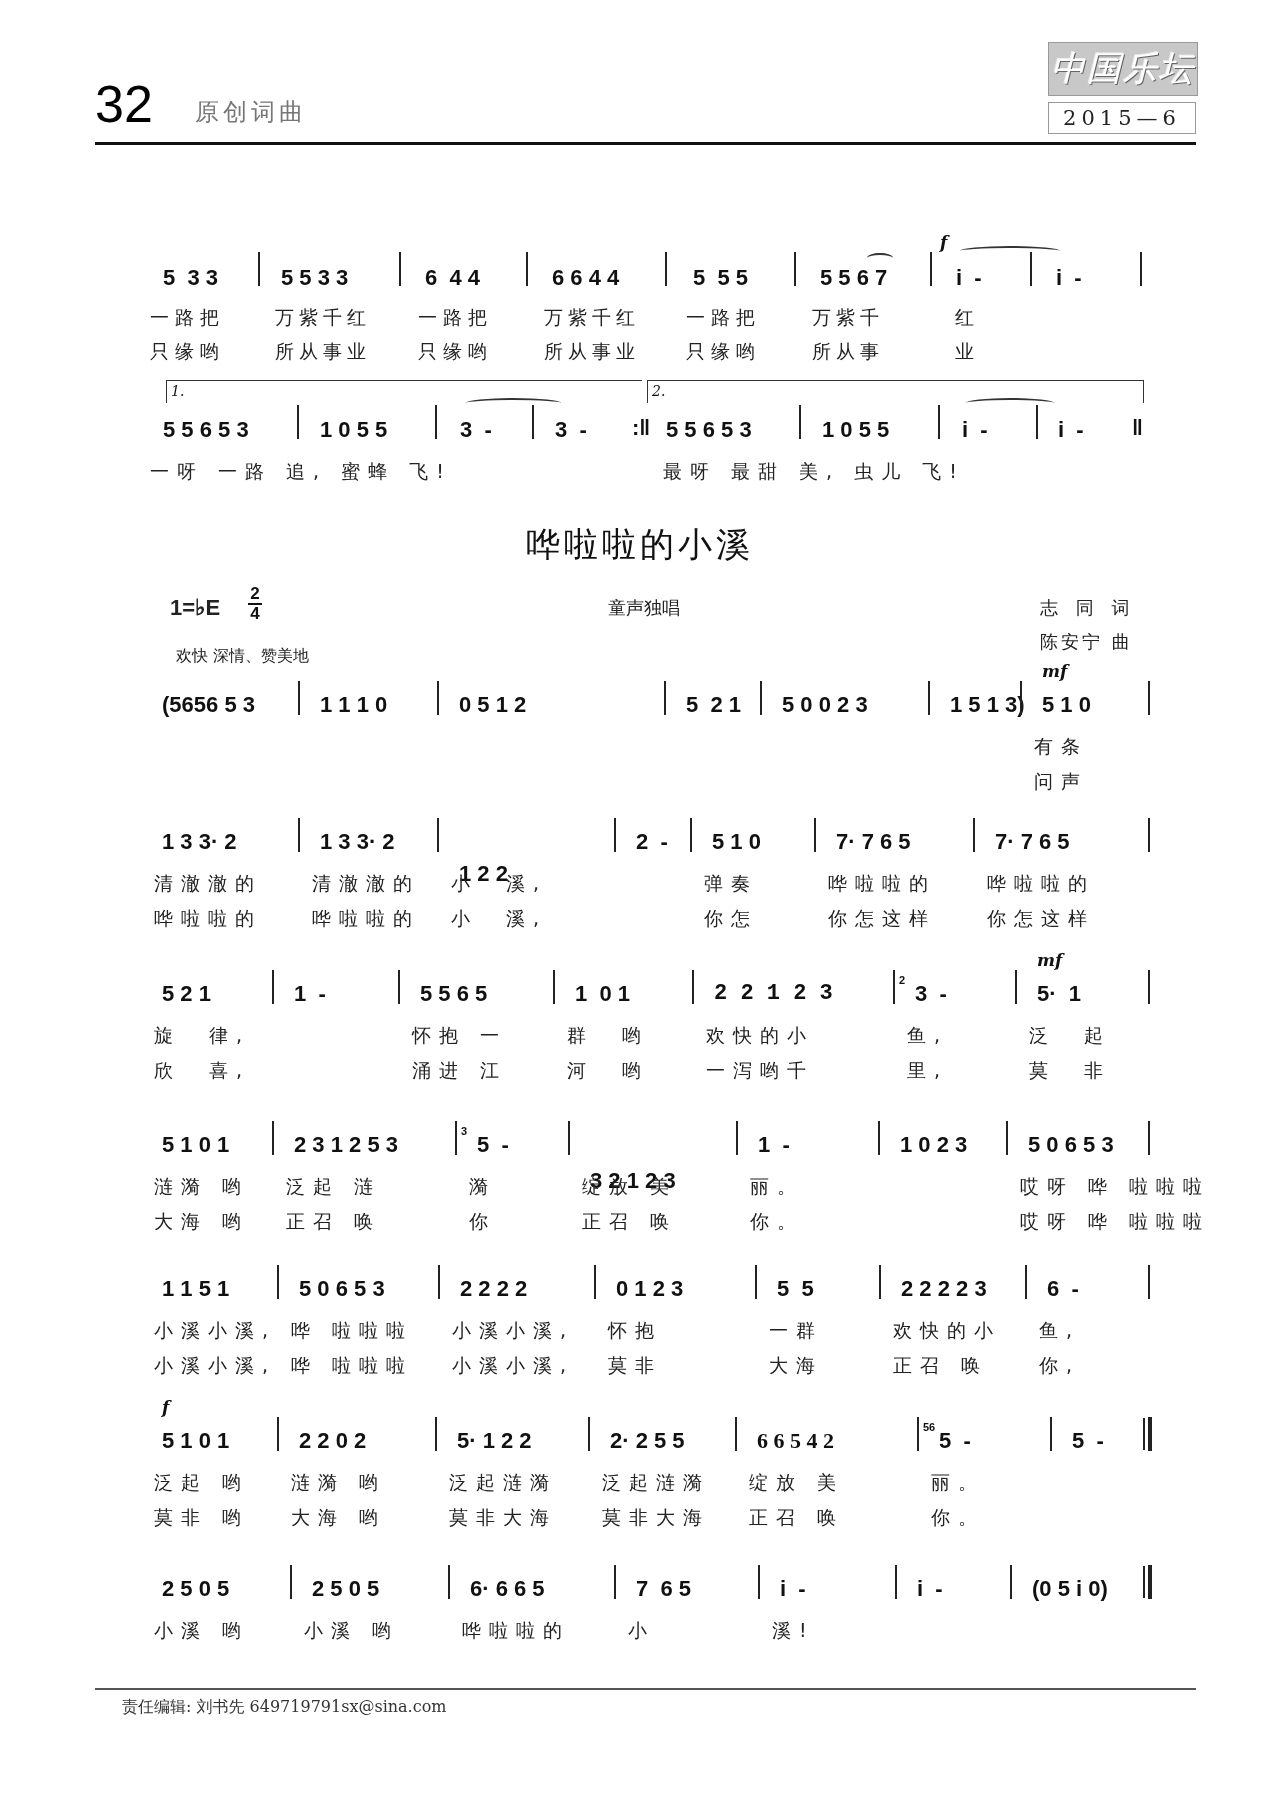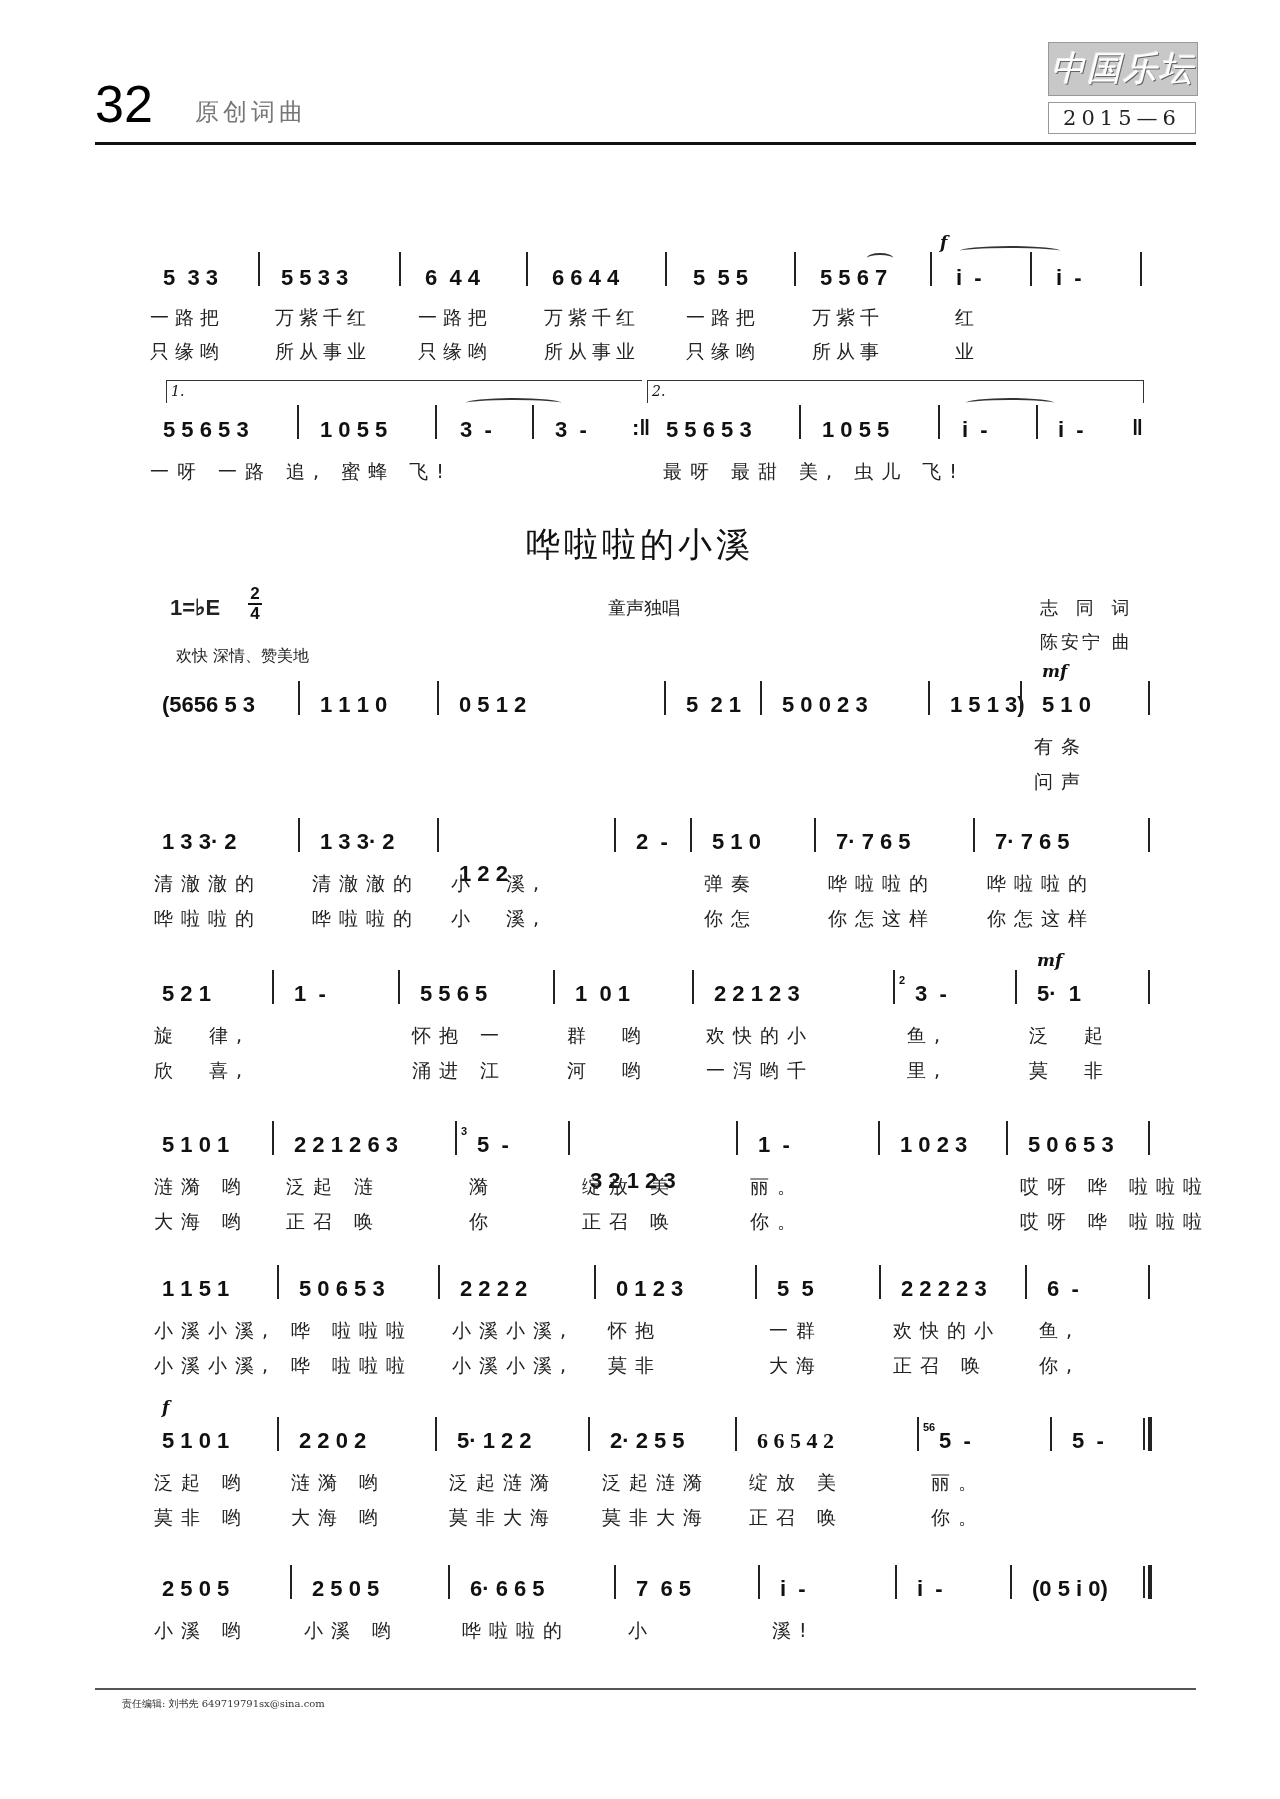--- a/index.html
+++ b/index.html
@@ -4,21 +4,21 @@
 <style>
   html,body{margin:0;padding:0;background:#fff;}
   body{width:1280px;height:1799px;position:relative;overflow:hidden;font-family:"DejaVu Sans",sans-serif;color:#111;}
   .abs{position:absolute;}
   .pnum{left:95px;top:78px;font-family:"Liberation Sans",sans-serif;font-size:52px;line-height:52px;color:#000;}
   .psec{left:195px;top:96px;font-family:"DejaVu Serif",serif;font-size:24px;line-height:32px;color:#777;letter-spacing:4px;}
   .brand{left:1048px;top:42px;width:148px;height:52px;background:#c8c8c8;border:1px solid #999;display:flex;align-items:center;justify-content:center;font-family:"DejaVu Serif",serif;font-size:34px;color:#fff;text-shadow:1px 1px 0 #666,-1px -1px 0 #eee;letter-spacing:2px;font-style:italic;}
   .issue{left:1048px;top:102px;width:148px;height:32px;border:1px solid #999;box-sizing:border-box;display:flex;align-items:center;justify-content:center;font-family:"DejaVu Serif",serif;font-size:21px;letter-spacing:5px;color:#222;}
   .toprule{left:95px;top:142px;width:1101px;height:3px;background:#111;}
   .footrule{left:95px;top:1688px;width:1101px;height:2px;background:#555;}
-  .foot{left:122px;top:1697px;font-family:"DejaVu Serif",serif;font-size:10px;color:#333;}
+  .foot{left:122px;top:1697px;font-family:"DejaVu Serif",serif;font-size:16px;color:#333;}
 
   .row{position:absolute;left:0;width:1280px;}
   .n{position:absolute;font-family:"Liberation Sans",sans-serif;font-weight:bold;font-size:22px;line-height:24px;white-space:pre;}
   .bar{position:absolute;width:2px;background:#222;}
   .lyr{position:absolute;font-family:"DejaVu Sans",sans-serif;font-size:19px;line-height:22px;white-space:pre;color:#222;}
   .dyn{position:absolute;font-family:"DejaVu Serif",serif;font-style:italic;font-weight:bold;font-size:17px;}
   .slur{position:absolute;border-top:2px solid #333;border-radius:50% 50% 0 0;height:8px;}
   .title{left:0;width:1280px;top:522px;text-align:center;font-family:"DejaVu Sans",sans-serif;font-size:34px;letter-spacing:4px;}
   .meta{font-family:"DejaVu Sans",sans-serif;font-size:18px;color:#222;}
   .volta{position:absolute;border-top:1.5px solid #333;border-left:1.5px solid #333;height:22px;}
@@ -167,41 +167,41 @@
       <div class="n" style="left: 294px; top: 982px;">1  -</div>
       <div class="bar" style="left: 398px; top: 970px; height: 34px;"></div>
       <div class="n" style="left: 420px; top: 982px;">5 5 6 5</div>
       <div class="bar" style="left: 553px; top: 970px; height: 34px;"></div>
       <div class="lyr" style="left: 412px; top: 1024px; letter-spacing: 8px;">怀抱 一</div>
       <div class="lyr" style="left: 412px; top: 1059px; letter-spacing: 8px;">涌进 江</div>
       <div class="n" style="left: 575px; top: 982px;">1  0 1</div>
       <div class="bar" style="left: 692px; top: 970px; height: 34px;"></div>
       <div class="lyr" style="left: 567px; top: 1024px; letter-spacing: 8px;">群  哟</div>
       <div class="lyr" style="left: 567px; top: 1059px; letter-spacing: 8px;">河  哟</div>
-      <div class="n" style="left: 714px; top: 982px;">2 2 1 2 3</div>
+      <div class="n" style="left: 714px; top: 982px; font-family: Liberation Mono, monospace;">2 2 1 2 3</div>
       <div class="bar" style="left: 893px; top: 970px; height: 34px;"></div>
       <div class="lyr" style="left: 706px; top: 1024px; letter-spacing: 8px;">欢快的小</div>
       <div class="lyr" style="left: 706px; top: 1059px; letter-spacing: 8px;">一泻哟千</div>
       <div class="n" style="left: 915px; top: 982px;">3  -</div>
       <div class="bar" style="left: 1015px; top: 970px; height: 34px;"></div>
       <div class="lyr" style="left: 907px; top: 1024px; letter-spacing: 8px;">鱼,</div>
       <div class="lyr" style="left: 907px; top: 1059px; letter-spacing: 8px;">里,</div>
       <div class="n" style="left: 1037px; top: 982px;">5·  1</div>
       <div class="bar" style="left: 1148px; top: 970px; height: 34px;"></div>
       <div class="lyr" style="left: 1029px; top: 1024px; letter-spacing: 8px;">泛  起</div>
       <div class="lyr" style="left: 1029px; top: 1059px; letter-spacing: 8px;">莫  非</div>
       <div class="dyn" style="left: 1037px; top: 950px;">mf</div>
       <div style="position: absolute; left: 899px; top: 974px; font-family: &quot;Liberation Sans&quot;, sans-serif; font-size: 11px; font-weight: bold;">2</div>
     </div>
     <div class="row" style="top: 0px;">
       <div class="n" style="left: 162px; top: 1133px;">5 1 0 1</div>
       <div class="bar" style="left: 272px; top: 1121px; height: 34px;"></div>
       <div class="lyr" style="left: 154px; top: 1175px; letter-spacing: 8px;">涟漪 哟</div>
       <div class="lyr" style="left: 154px; top: 1210px; letter-spacing: 8px;">大海 哟</div>
-      <div class="n" style="left: 294px; top: 1133px;">2 2 1 2 6 3</div>
+      <div class="n" style="left: 294px; top: 1133px;">2 3 1 2 5 3</div>
       <div class="bar" style="left: 455px; top: 1121px; height: 34px;"></div>
       <div class="lyr" style="left: 286px; top: 1175px; letter-spacing: 8px;">泛起 涟</div>
       <div class="lyr" style="left: 286px; top: 1210px; letter-spacing: 8px;">正召 唤</div>
       <div class="n" style="left: 477px; top: 1133px;">5  -</div>
       <div class="bar" style="left: 568px; top: 1121px; height: 34px;"></div>
       <div class="lyr" style="left: 469px; top: 1175px; letter-spacing: 8px;">漪</div>
       <div class="lyr" style="left: 469px; top: 1210px; letter-spacing: 8px;">你</div>
       <div class="n" style="left: 590px; top: 1169px;">3 2 1 2 3</div>
       <div class="bar" style="left: 736px; top: 1121px; height: 34px;"></div>
       <div class="lyr" style="left: 582px; top: 1175px; letter-spacing: 8px;">绽放 美</div>

